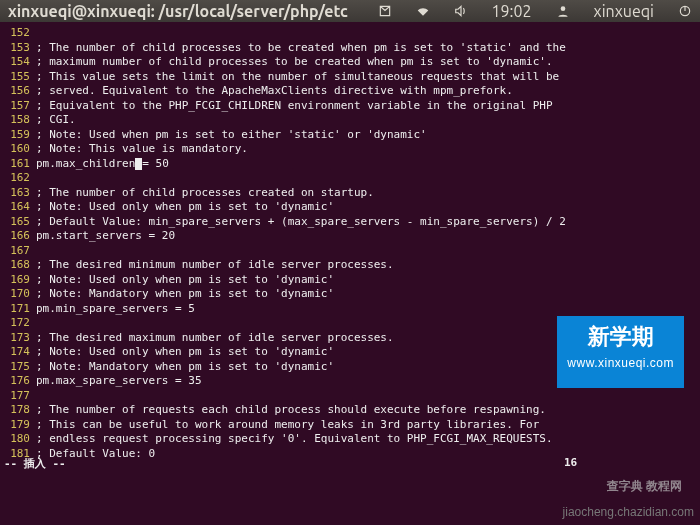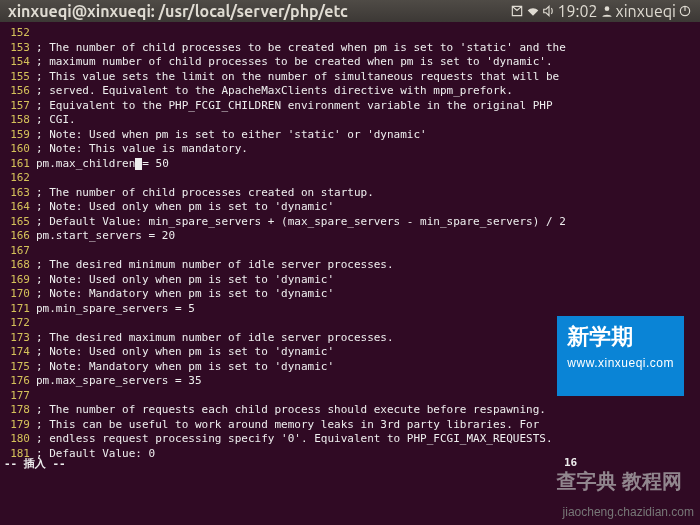--- a/index.html
+++ b/index.html
@@ -1,32 +1,32 @@
 <!DOCTYPE html>
 <html><head>
 <meta charset="utf-8">
 <style>
 *{margin:0;padding:0;box-sizing:border-box}
 body{width:700px;height:525px;background:#300a24;font-family:'DejaVu Sans Mono','Ubuntu Mono',monospace;font-size:11px;overflow:hidden;position:relative}
 .menubar{height:22px;background:linear-gradient(#4f4b46,#3c3835);display:flex;align-items:center;color:#dfdbd2;font-family:'Ubuntu',sans-serif;font-size:16px;padding:0 8px}
 .menubar .title{flex:0 0 auto;font-weight:bold}
 .menubar .spacer{flex:1}
-.menubar .tray{display:flex;align-items:center;gap:2px}
+.menubar .tray{display:flex;align-items:center;gap:24px}
 .menubar .tray span{display:inline-flex;align-items:center}
 .icon-svg{width:14px;height:14px;fill:#dfdbd2}
 .terminal{padding:4px 4px;line-height:14.5px;white-space:pre;color:#eee}
 .ln{display:flex}
 .num{color:#d4c15a;width:32px;text-align:right;padding-right:6px;flex:0 0 32px}
 .txt{color:#eee;flex:1}
 .cursor{background:#eee;color:#300a24;display:inline-block;width:7px;height:12px;vertical-align:-1px}
 .status{position:absolute;left:4px;bottom:54px;color:#eee;font-weight:bold}
 .status .mode{padding-right:8px}
-.badge{position:absolute;right:16px;top:316px;background:#0a84d6;color:#fff;padding:6px 10px 26px;font-family:'Microsoft YaHei',sans-serif;font-size:22px;font-weight:bold;}
+.badge{position:absolute;right:16px;top:316px;background:#0a84d6;color:#fff;padding:6px 10px 18px;font-family:'Microsoft YaHei',sans-serif;font-size:22px;font-weight:bold;text-align:center}
 .badge .url{font-size:12px;font-weight:normal;display:block;margin-top:4px;letter-spacing:.5px}
-.wm1{position:absolute;right:18px;bottom:30px;color:#bbb;font-family:'Microsoft YaHei',sans-serif;font-size:20px;font-weight:bold;opacity:.7}
+.wm1{position:absolute;right:18px;bottom:30px;color:#bbb;font-family:'Microsoft YaHei',sans-serif;font-size:12px;font-weight:bold;opacity:.7}
 .wm2{position:absolute;right:6px;bottom:6px;color:#777;font-family:sans-serif;font-size:12px}
 </style>
 </head>
 <body>
 
 <div class="menubar">
   <span class="title">xinxueqi@xinxueqi: /usr/local/server/php/etc</span>
   <span class="spacer"></span>
   <span class="tray">
     <span>

